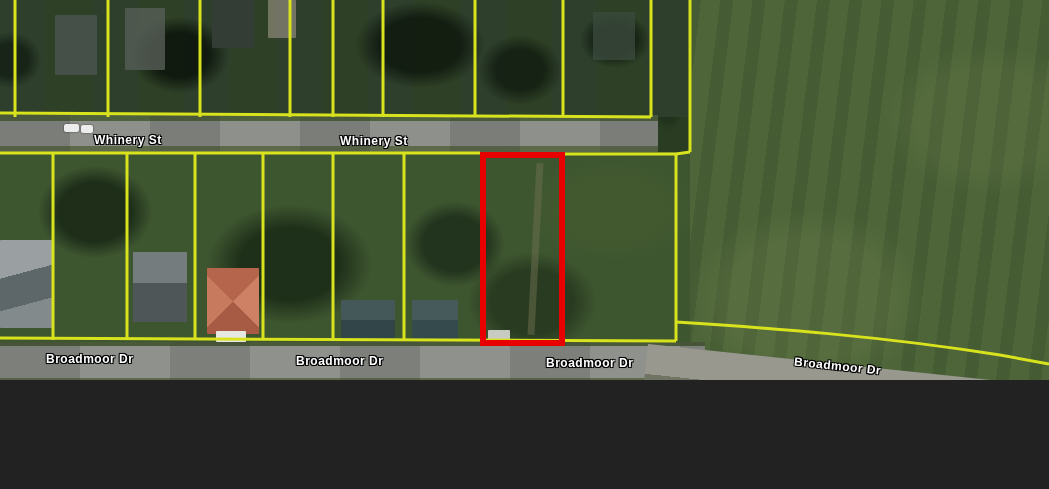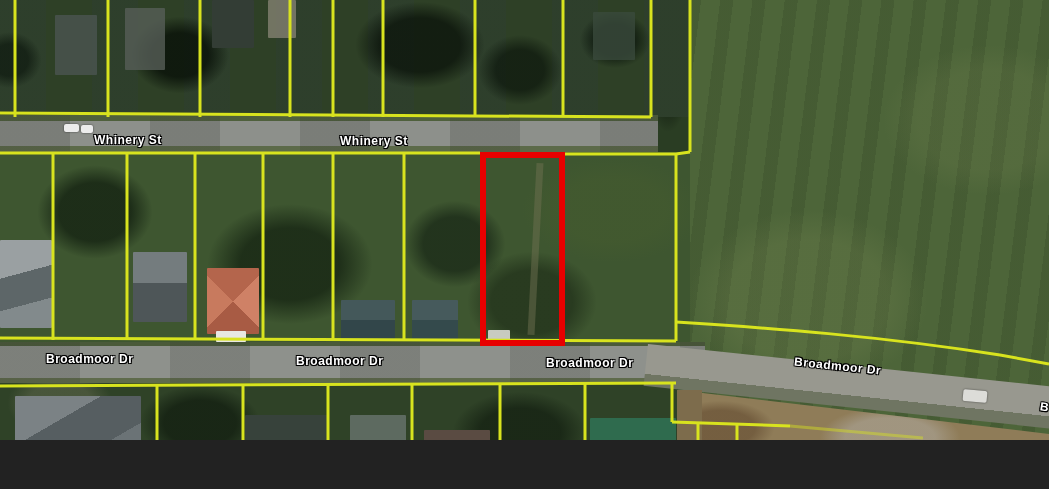--- a/index.html
+++ b/index.html
@@ -1,17 +1,17 @@
 <!DOCTYPE html>
 <html style="--parcel-line: #d8e31e; --selected-parcel: #e80000; --road-surface: #8d908b; --field-green: #4d6539; --label-text: #ffffff; --label-outline: #000000;"><head>
 <meta charset="utf-8">
 <style>
   html,body{margin:0;padding:0;background:#222;}
   #map{
-    position:relative;width:1049px;height:440px;overflow:hidden;
+    position:relative;width:1049px;height:380px;overflow:hidden;
     font-family:"Liberation Sans",sans-serif;
     background:#3a5130;
   }
   #map *{position:absolute;box-sizing:border-box;}
 
   
   .field{
     left:688px;top:0;width:361px;height:489px;
     background:
       radial-gradient(160px 120px at 120px 300px, rgba(150,160,100,.14) 0 50%, transparent 75%),

